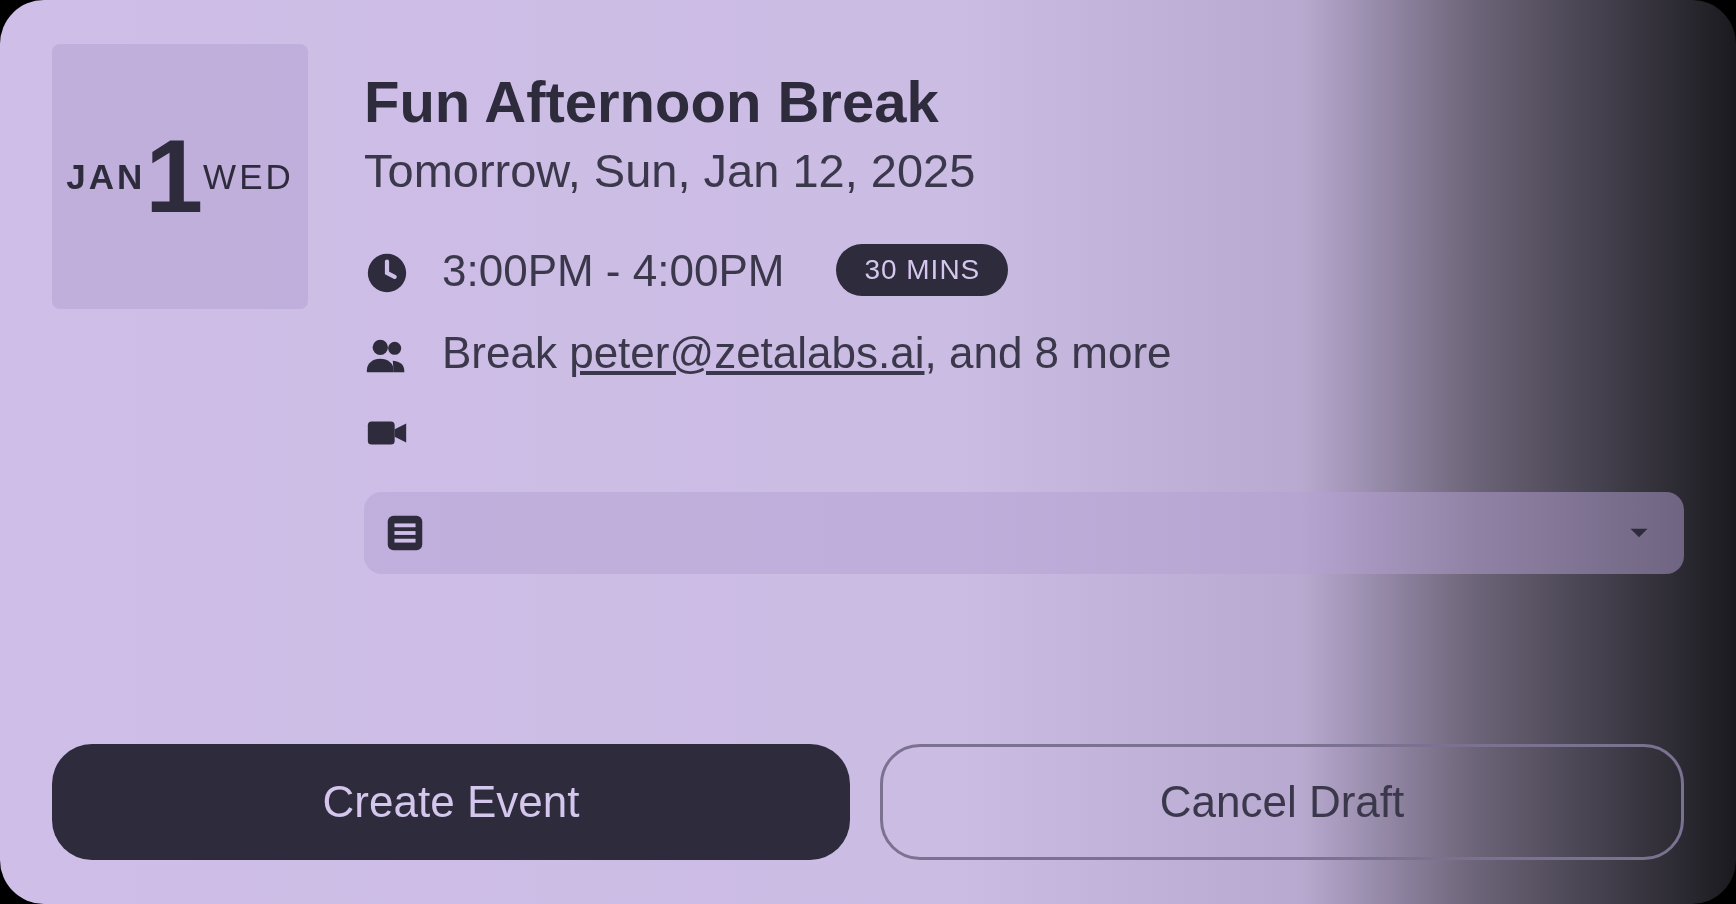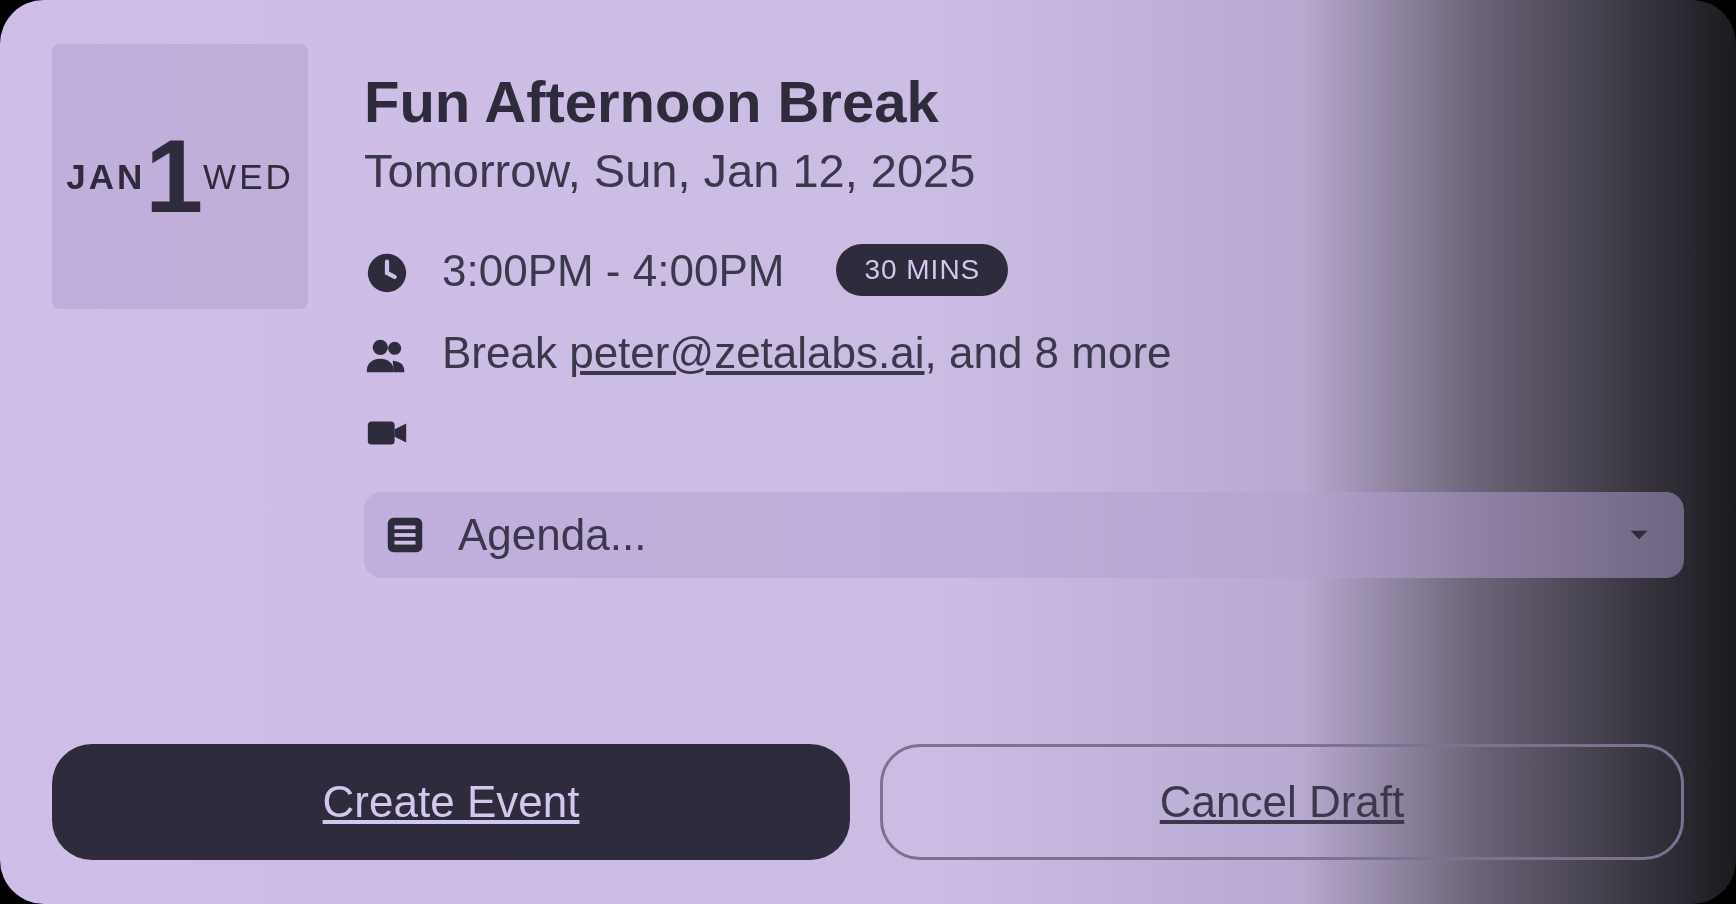--- a/index.html
+++ b/index.html
@@ -120,21 +120,20 @@
 }
 .btn {
   flex: 1;
   height: 116px;
   border-radius: 40px;
   font-size: 44px;
   display: flex;
   align-items: center;
   justify-content: center;
   cursor: pointer;
-  text-decoration: underline;
 }
 .btn-primary {
   background: #2e2b3d;
   color: #d4c6ec;
   border: none;
 }
 .btn-secondary {
   background: transparent;
   color: #3b384c;
   border: 3px solid #7a7290;
@@ -195,21 +194,20 @@
 
       <div class="agenda-row">
         <span class="icon">
           <svg viewBox="0 0 24 24" width="46" height="46" fill="#2e2b3d">
               <rect x="3" y="3" width="18" height="18" rx="3"></rect>
               <rect x="6.5" y="7" width="11" height="2" fill="#cfbfe8"></rect>
               <rect x="6.5" y="11" width="11" height="2" fill="#cfbfe8"></rect>
               <rect x="6.5" y="15" width="11" height="2" fill="#cfbfe8"></rect>
             </svg>
         </span>
-        <span>Agenda...</span>
         <span class="chevron">
           <svg viewBox="0 0 24 24" width="34" height="34" fill="#2e2b3d">
               <path d="M6 9l6 6 6-6z"></path>
             </svg>
         </span>
       </div>
 
     </div>
   </div>
 

